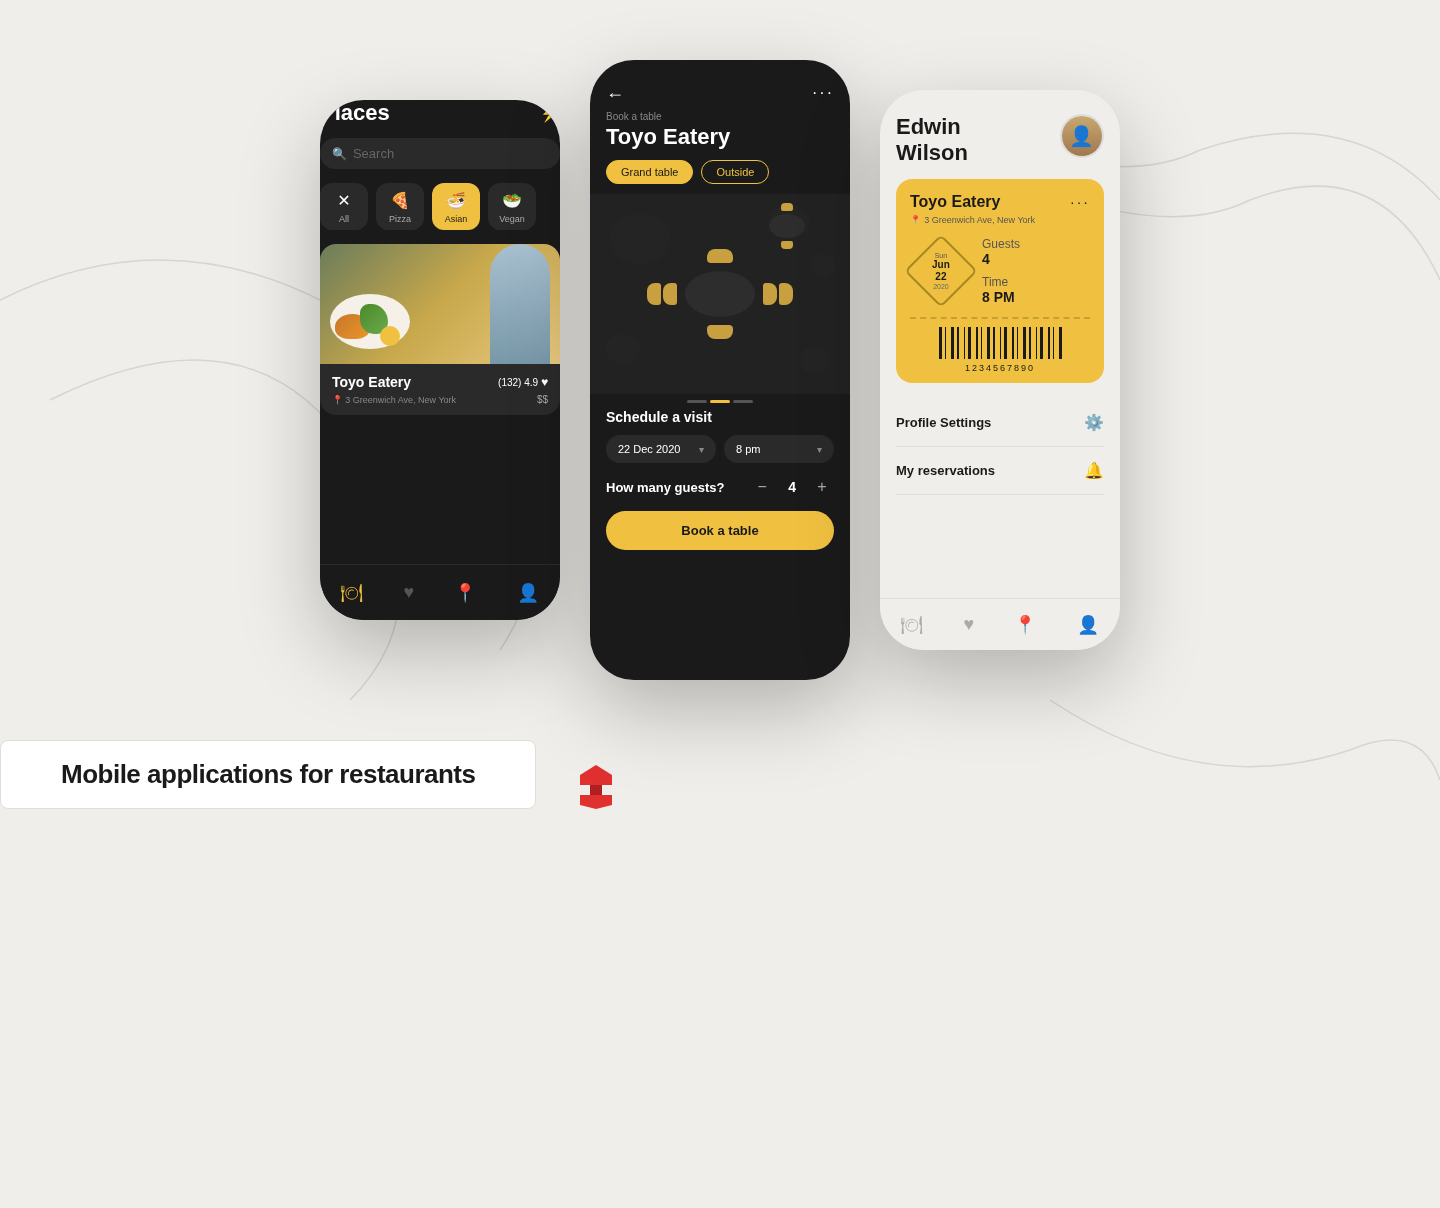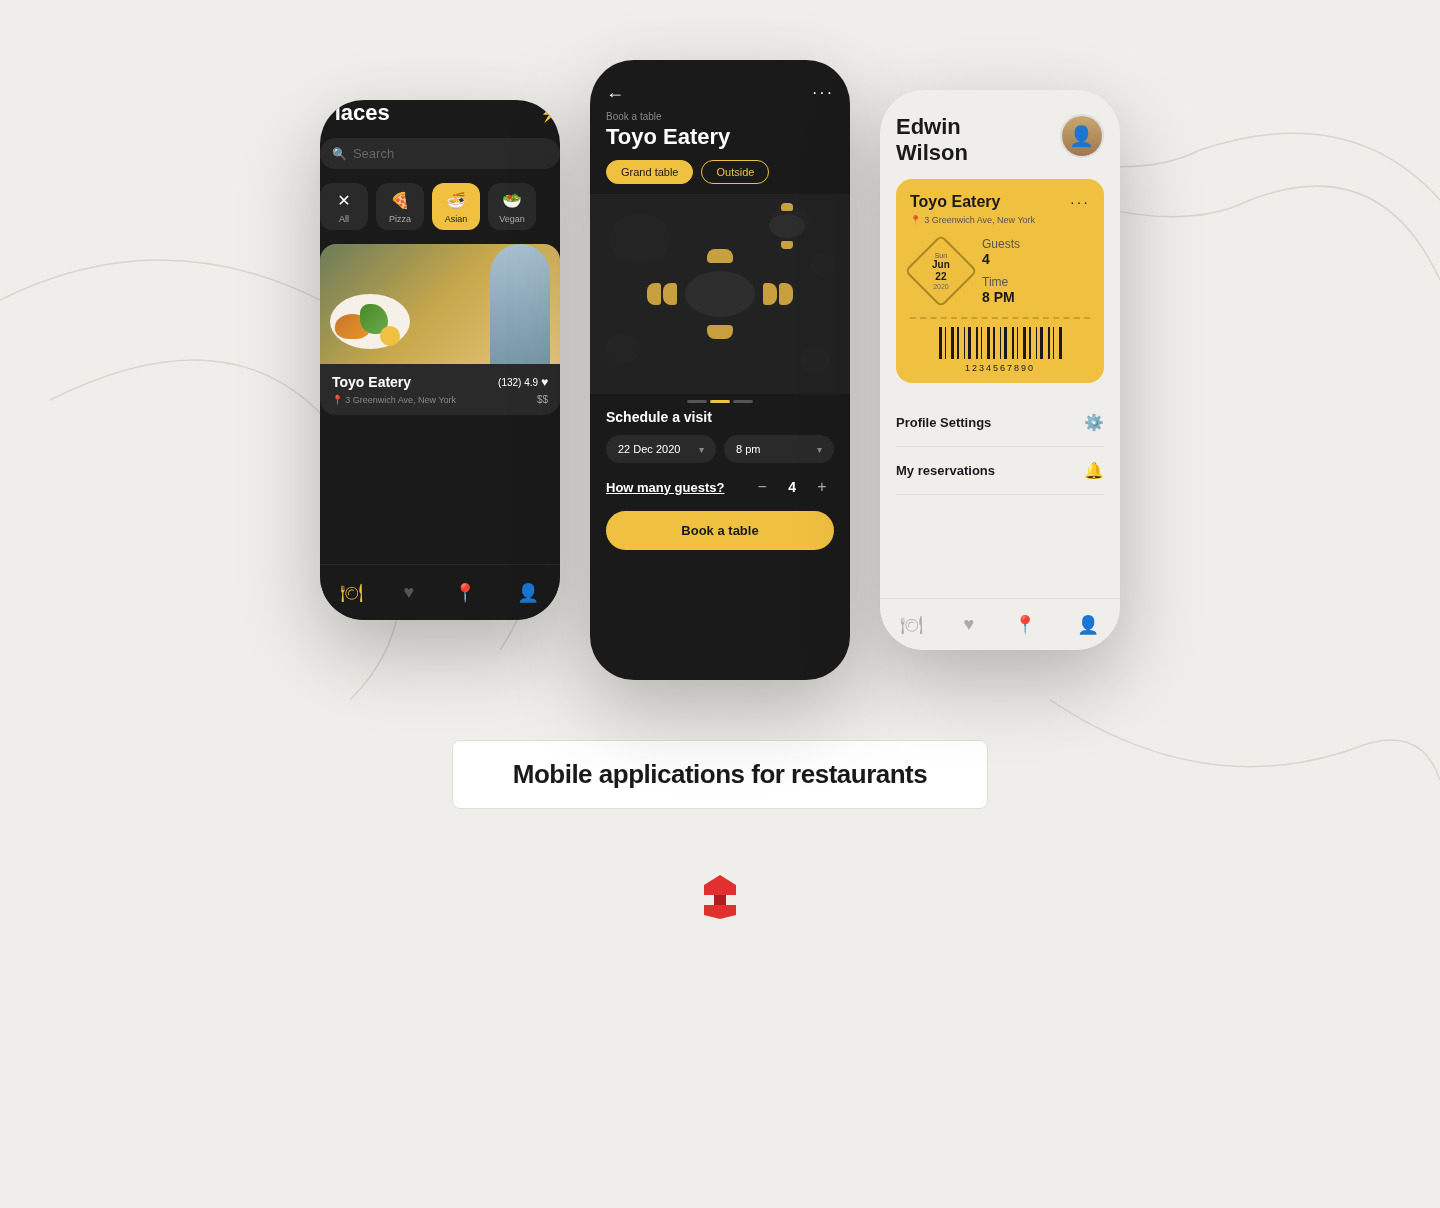--- a/index.html
+++ b/index.html
@@ -401,21 +401,20 @@
       display: flex;
       align-items: center;
       justify-content: space-between;
       margin-bottom: 12px;
     }
 
     .guests-label {
       color: #fff;
       font-size: 13px;
       font-weight: 600;
-      text-decoration: underline;
     }
 
     .guests-control {
       display: flex;
       align-items: center;
       gap: 14px;
     }
 
     .guest-btn {
       color: #aaa;
@@ -631,21 +630,20 @@
       color: #aaa;
     }
 
     .phone3-nav .nav-icon.active {
       color: #1a1a1a;
     }
 
     
     .bottom-section {
       display: flex;
-      flex-direction: column;
       align-items: center;
       margin-top: 60px;
       padding-bottom: 40px;
       gap: 40px;
     }
 
     .app-title-box {
       background: #fff;
       border: 1px solid #e0deda;
       border-radius: 8px;

